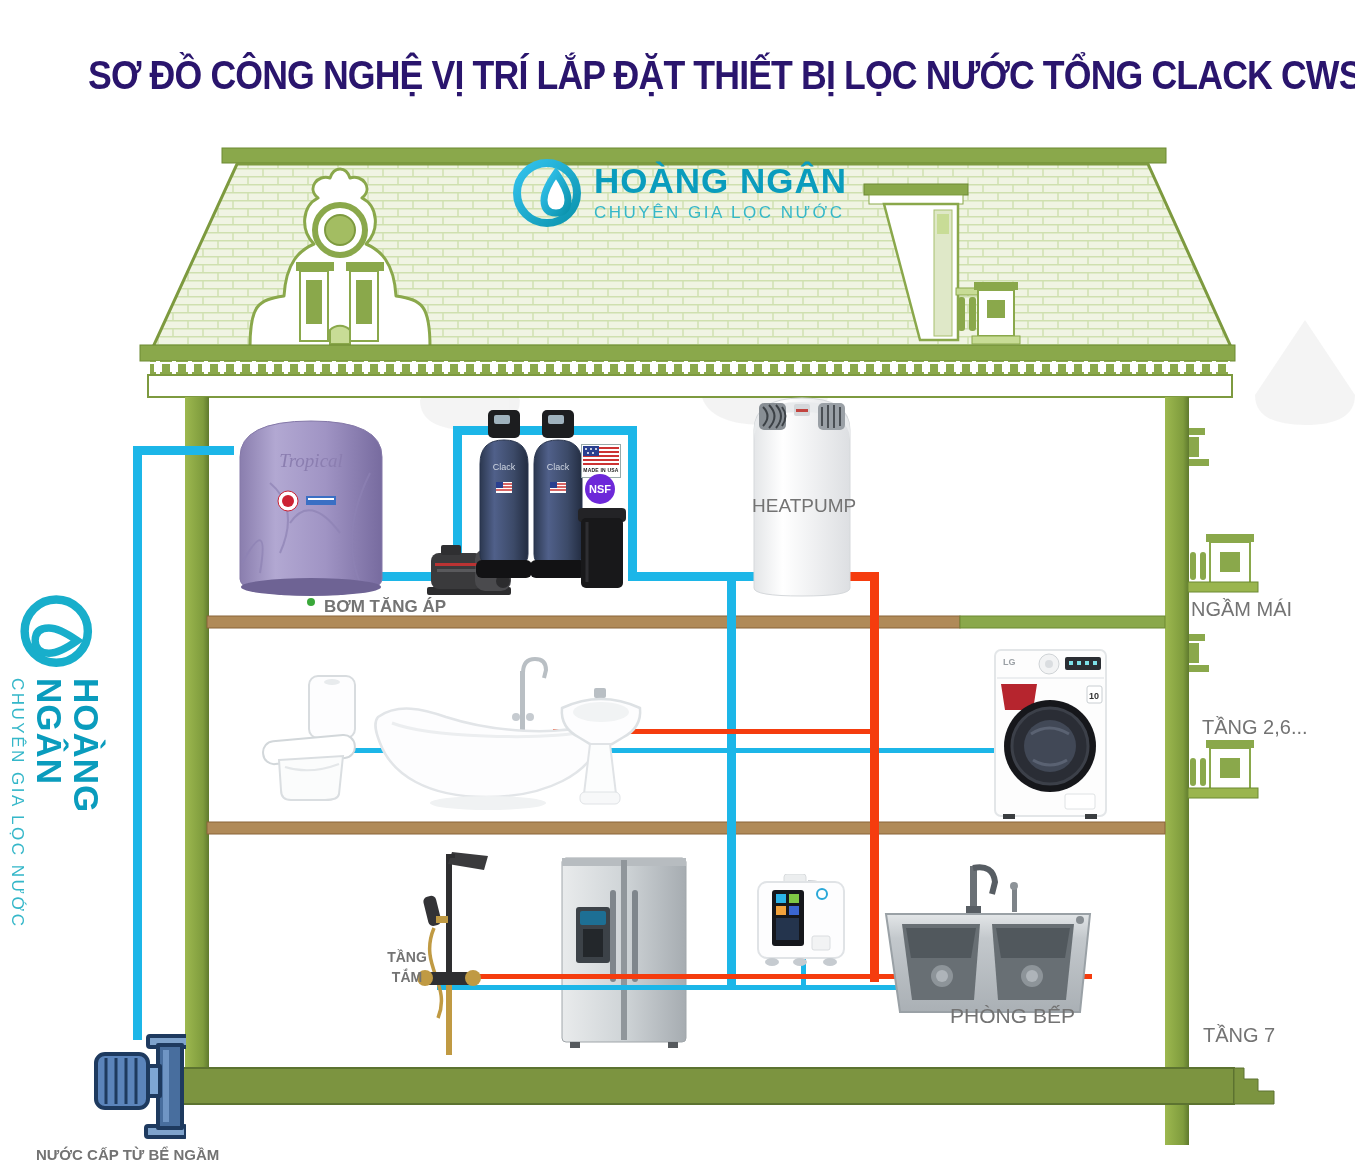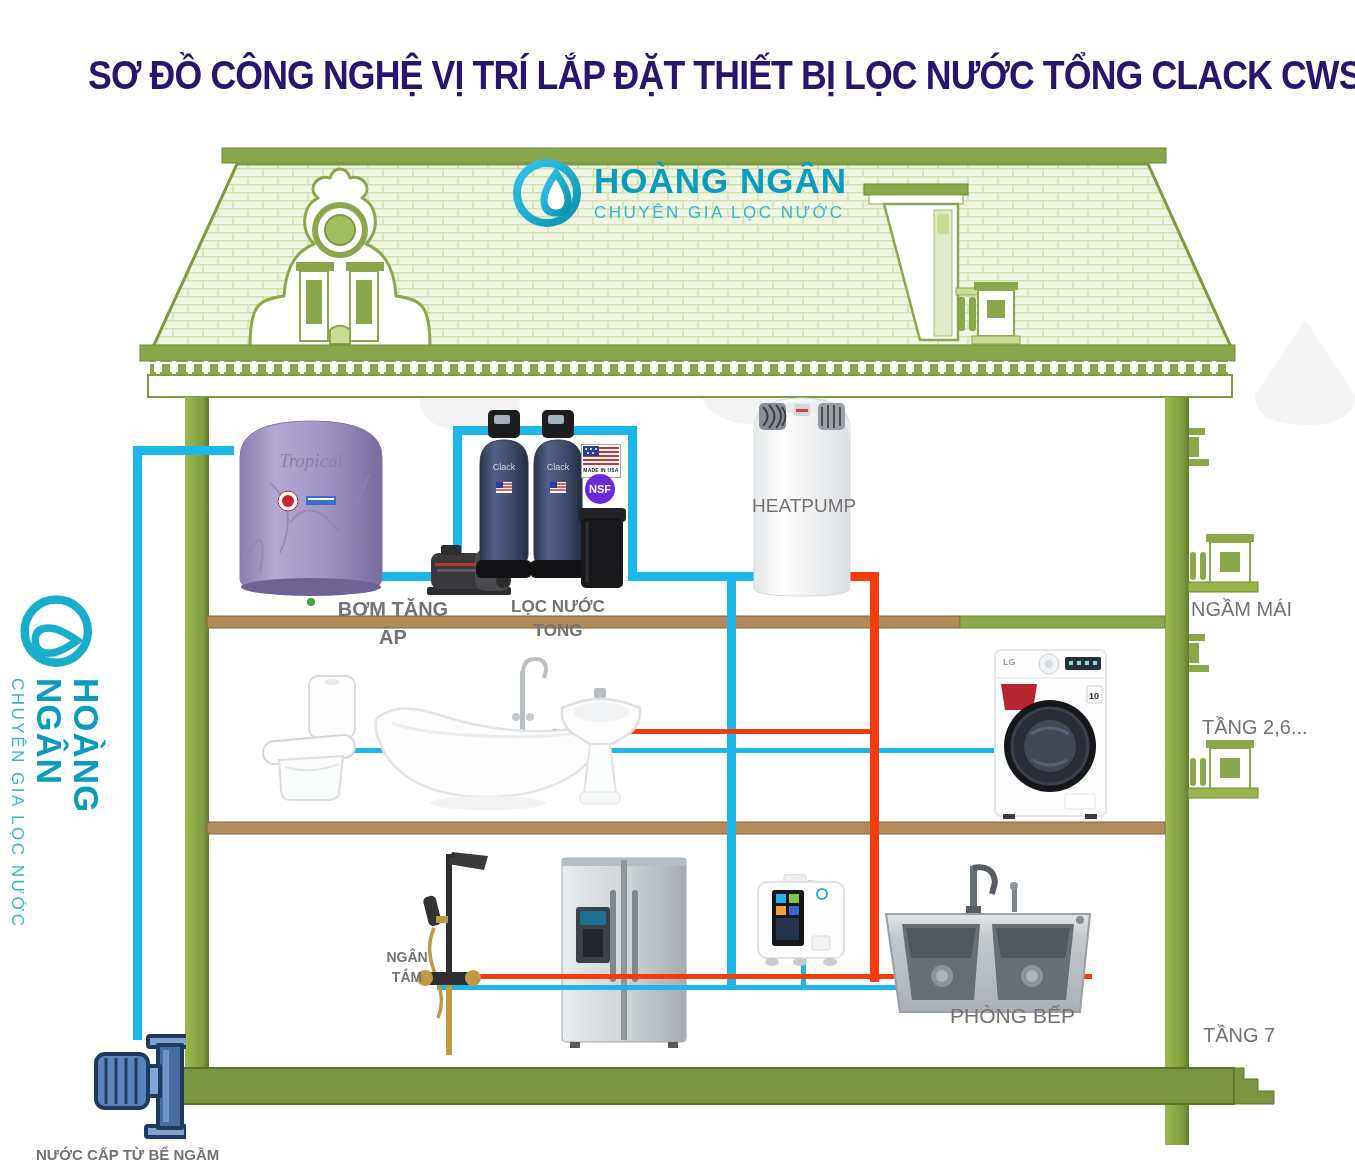--- a/index.html
+++ b/index.html
@@ -399,26 +399,25 @@
       <rect x="60" y="8" width="40" height="11" rx="2" fill="#7fa3cc" transform="translate(-4,0)"></rect>
       <rect x="56" y="98" width="40" height="11" rx="2" fill="#7fa3cc" transform="translate(-2,0)"></rect>
       <rect x="66" y="17" width="24" height="83" fill="#486e9e"></rect>
       <rect x="54" y="38" width="14" height="30" fill="#7ea6d4"></rect>
       <rect x="4" y="26" width="52" height="54" rx="9" fill="#5b84bb"></rect>
       <path d="M14,30 v46 M24,30 v46 M34,30 v46 M44,30 v46" fill="none" stroke-width="3"></path>
     </g>
     <rect x="71" y="22" width="6" height="72" fill="#6f95c4"></rect>
   </svg>
 
-  <div class="rlabel bold" style="left:326px;top:595px;width:134px;text-align:center;font-size:20px;">BƠM TĂNG ÁP</div>
-  <div class="rlabel bold" style="left:488px;top:595px;width:140px;text-align:center;font-size:17px;">LỌC NƯỚC TONG</div>
+  <div class="rlabel bold" style="left:318px;top:595px;width:134px;text-align:center;font-size:17px;">BƠM TĂNG ÁP</div>
   <div class="rlabel" style="left:752px;top:493px;width:100px;text-align:center;font-size:19px;">HEATPUMP</div>
   <div class="rlabel" style="left:1191px;top:595px;font-size:20px;">NGẦM MÁI</div>
   <div class="rlabel" style="left:1202px;top:713px;font-size:20px;">TẦNG 2,6...</div>
-  <div class="rlabel bold" style="left:378px;top:948px;width:58px;text-align:center;font-size:14px;">NGÂN TẮM</div>
+  <div class="rlabel bold" style="left:378px;top:948px;width:58px;text-align:center;font-size:14px;">TẦNG TẮM</div>
   <div class="rlabel" style="left:930px;top:1001px;width:125px;text-align:center;font-size:21px;margin-left:20px;">PHÒNG BẾP</div>
   <div class="rlabel" style="left:1203px;top:1021px;font-size:20px;">TẦNG 7</div>
   <div class="rlabel bold" style="left:36px;top:1144px;font-size:15px;">NƯỚC CẤP TỪ BỂ NGẦM</div>
 
   <div class="abs" id="logo-top">
     <svg width="70" height="70" viewBox="0 0 70 70">
       <defs>
           <linearGradient id="tg" x1="0" y1="0" x2="1" y2="1">
         <stop offset="0" stop-color="#33c3ee"></stop>
             <stop offset="1" stop-color="#0b93ad"></stop>

